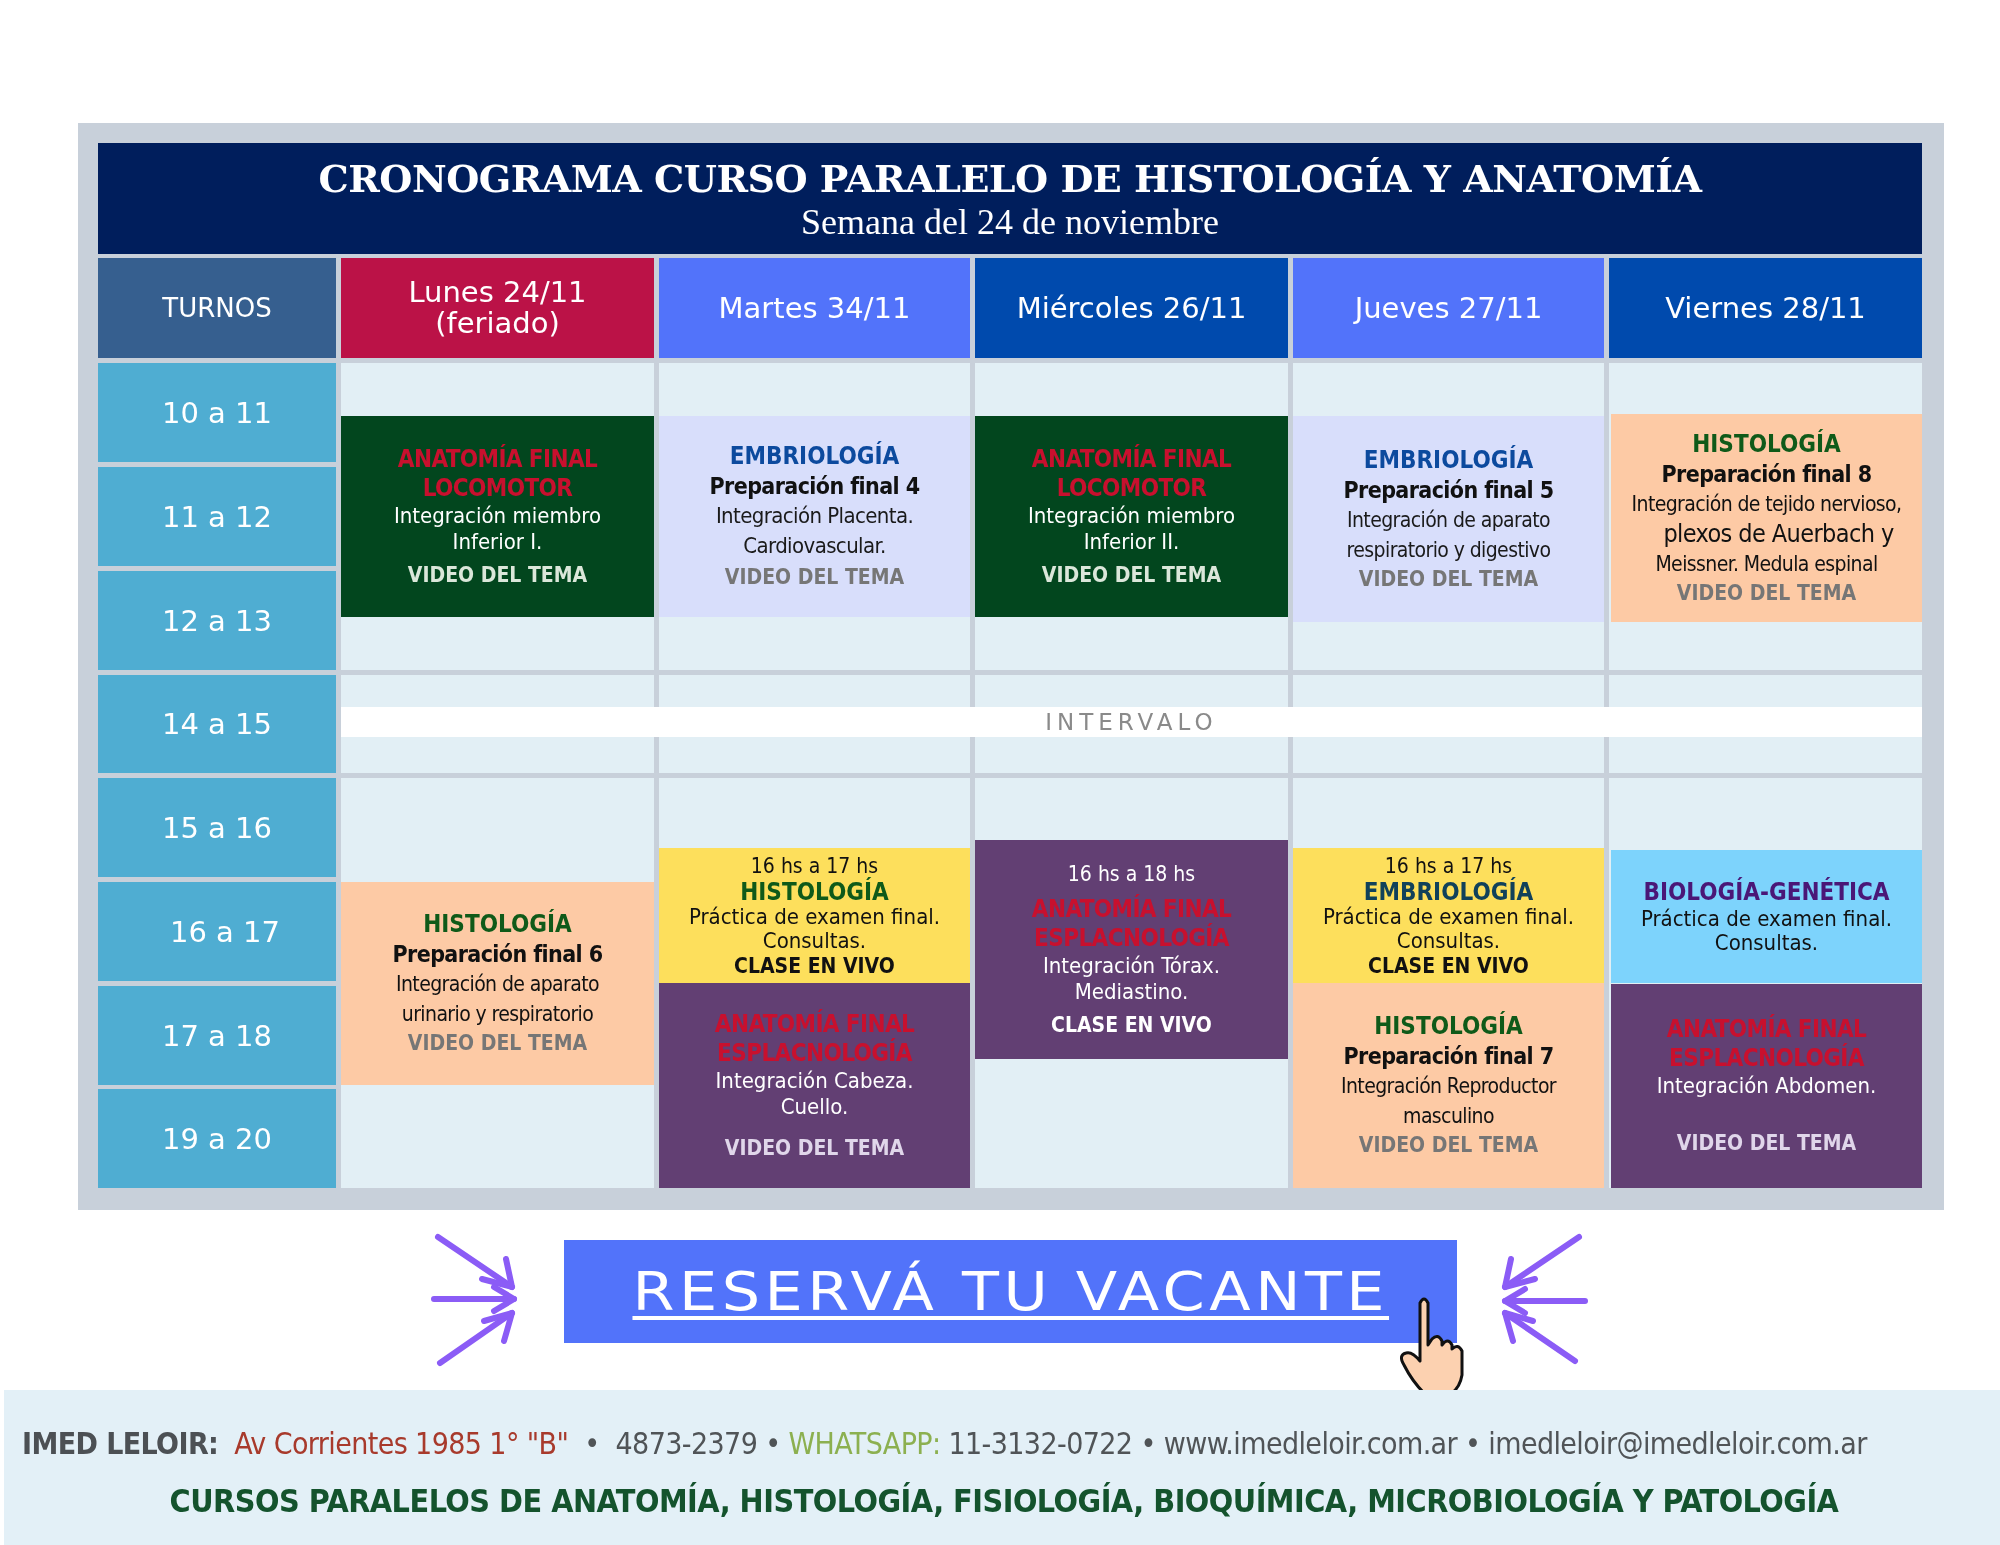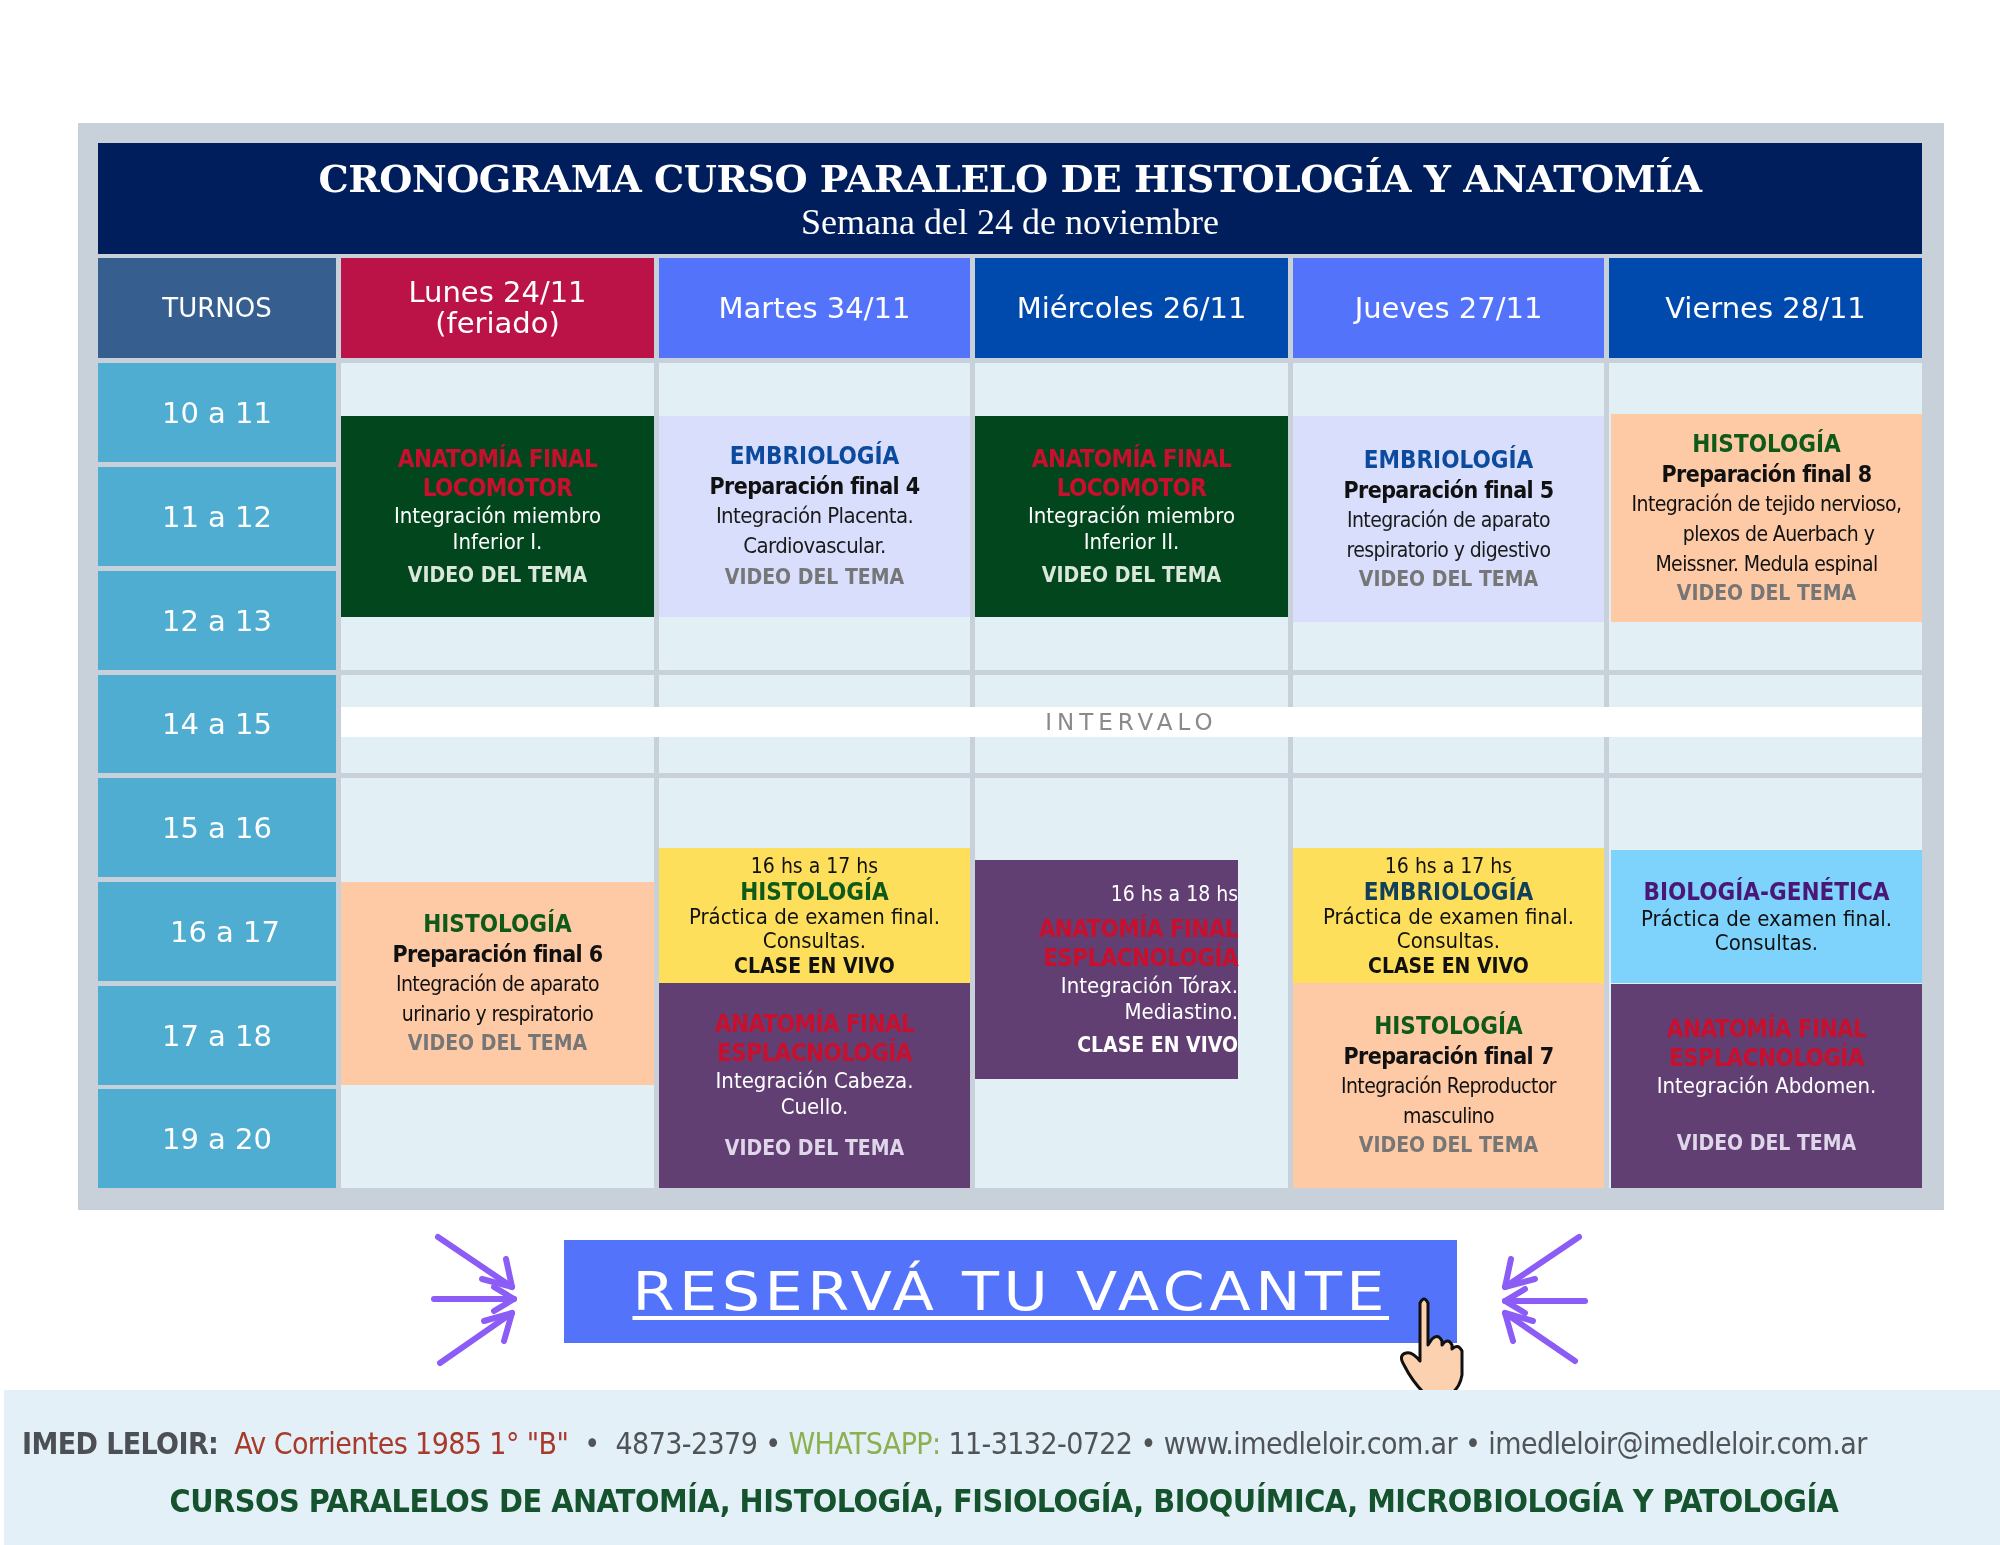--- a/index.html
+++ b/index.html
@@ -148,21 +148,21 @@
   <div class="prep condensed">Preparación final 5</div>
   <div class="desc condensed" style="font-size:21px;">Integración de aparato</div>
   <div class="desc condensed" style="font-size:21px;">respiratorio y digestivo</div>
   <div class="tag tag-grey" style="margin-top:0;">VIDEO DEL TEMA</div>
 </div>
 
 <div class="block peach" style="left:1611px;top:414px;width:311px;height:208px;">
   <div class="subj histo-txt">HISTOLOGÍA</div>
   <div class="prep condensed">Preparación final 8</div>
   <div class="desc condensed" style="font-size:21px;line-height:30px;">Integración de tejido nervioso,</div>
-  <div class="desc condensed" style="font-size:21px;line-height:30px;margin-left:24px;">plexos de Auerbach y</div>
+  <div class="desc condensed" style="font-size:25px;line-height:30px;margin-left:24px;">plexos de Auerbach y</div>
   <div class="desc condensed" style="font-size:21px;line-height:30px;">Meissner. Medula espinal</div>
   <div class="tag tag-grey" style="margin-top:0;">VIDEO DEL TEMA</div>
 </div>
 
 <div class="block peach" style="left:341px;top:882px;width:313px;height:203px;">
   <div class="subj histo-txt">HISTOLOGÍA</div>
   <div class="prep condensed">Preparación final 6</div>
   <div class="desc condensed" style="font-size:21px;">Integración de aparato</div>
   <div class="desc condensed" style="font-size:21px;">urinario y respiratorio</div>
   <div class="tag tag-grey" style="margin-top:0;">VIDEO DEL TEMA</div>
@@ -177,21 +177,21 @@
 </div>
 
 <div class="block purple" style="left:659px;top:983px;width:311px;height:205px;">
   <div class="subj red-txt condensed">ANATOMÍA FINAL</div>
   <div class="subj red-txt condensed">ESPLACNOLOGÍA</div>
   <div class="desc tight">Integración Cabeza.</div>
   <div class="desc tight">Cuello.</div>
   <div class="tag tag-lilac" style="margin-top:14px;">VIDEO DEL TEMA</div>
 </div>
 
-<div class="block purple" style="left:975px;top:860px;width:263px;height:219px;align-items:flex-end;">
+<div class="block purple" style="left:975px;top:840px;width:313px;height:219px;">
   <div class="time-note" style="margin-bottom:8px;">16 hs a 18 hs</div>
   <div class="subj red-txt condensed">ANATOMÍA FINAL</div>
   <div class="subj red-txt condensed">ESPLACNOLOGÍA</div>
   <div class="desc tight">Integración Tórax.</div>
   <div class="desc tight">Mediastino.</div>
   <div class="tag" style="color:#ffffff;">CLASE EN VIVO</div>
 </div>
 
 <div class="block yellow" style="left:1293px;top:848px;width:311px;height:135px;">
   <div class="time-note">16 hs a 17 hs</div>

